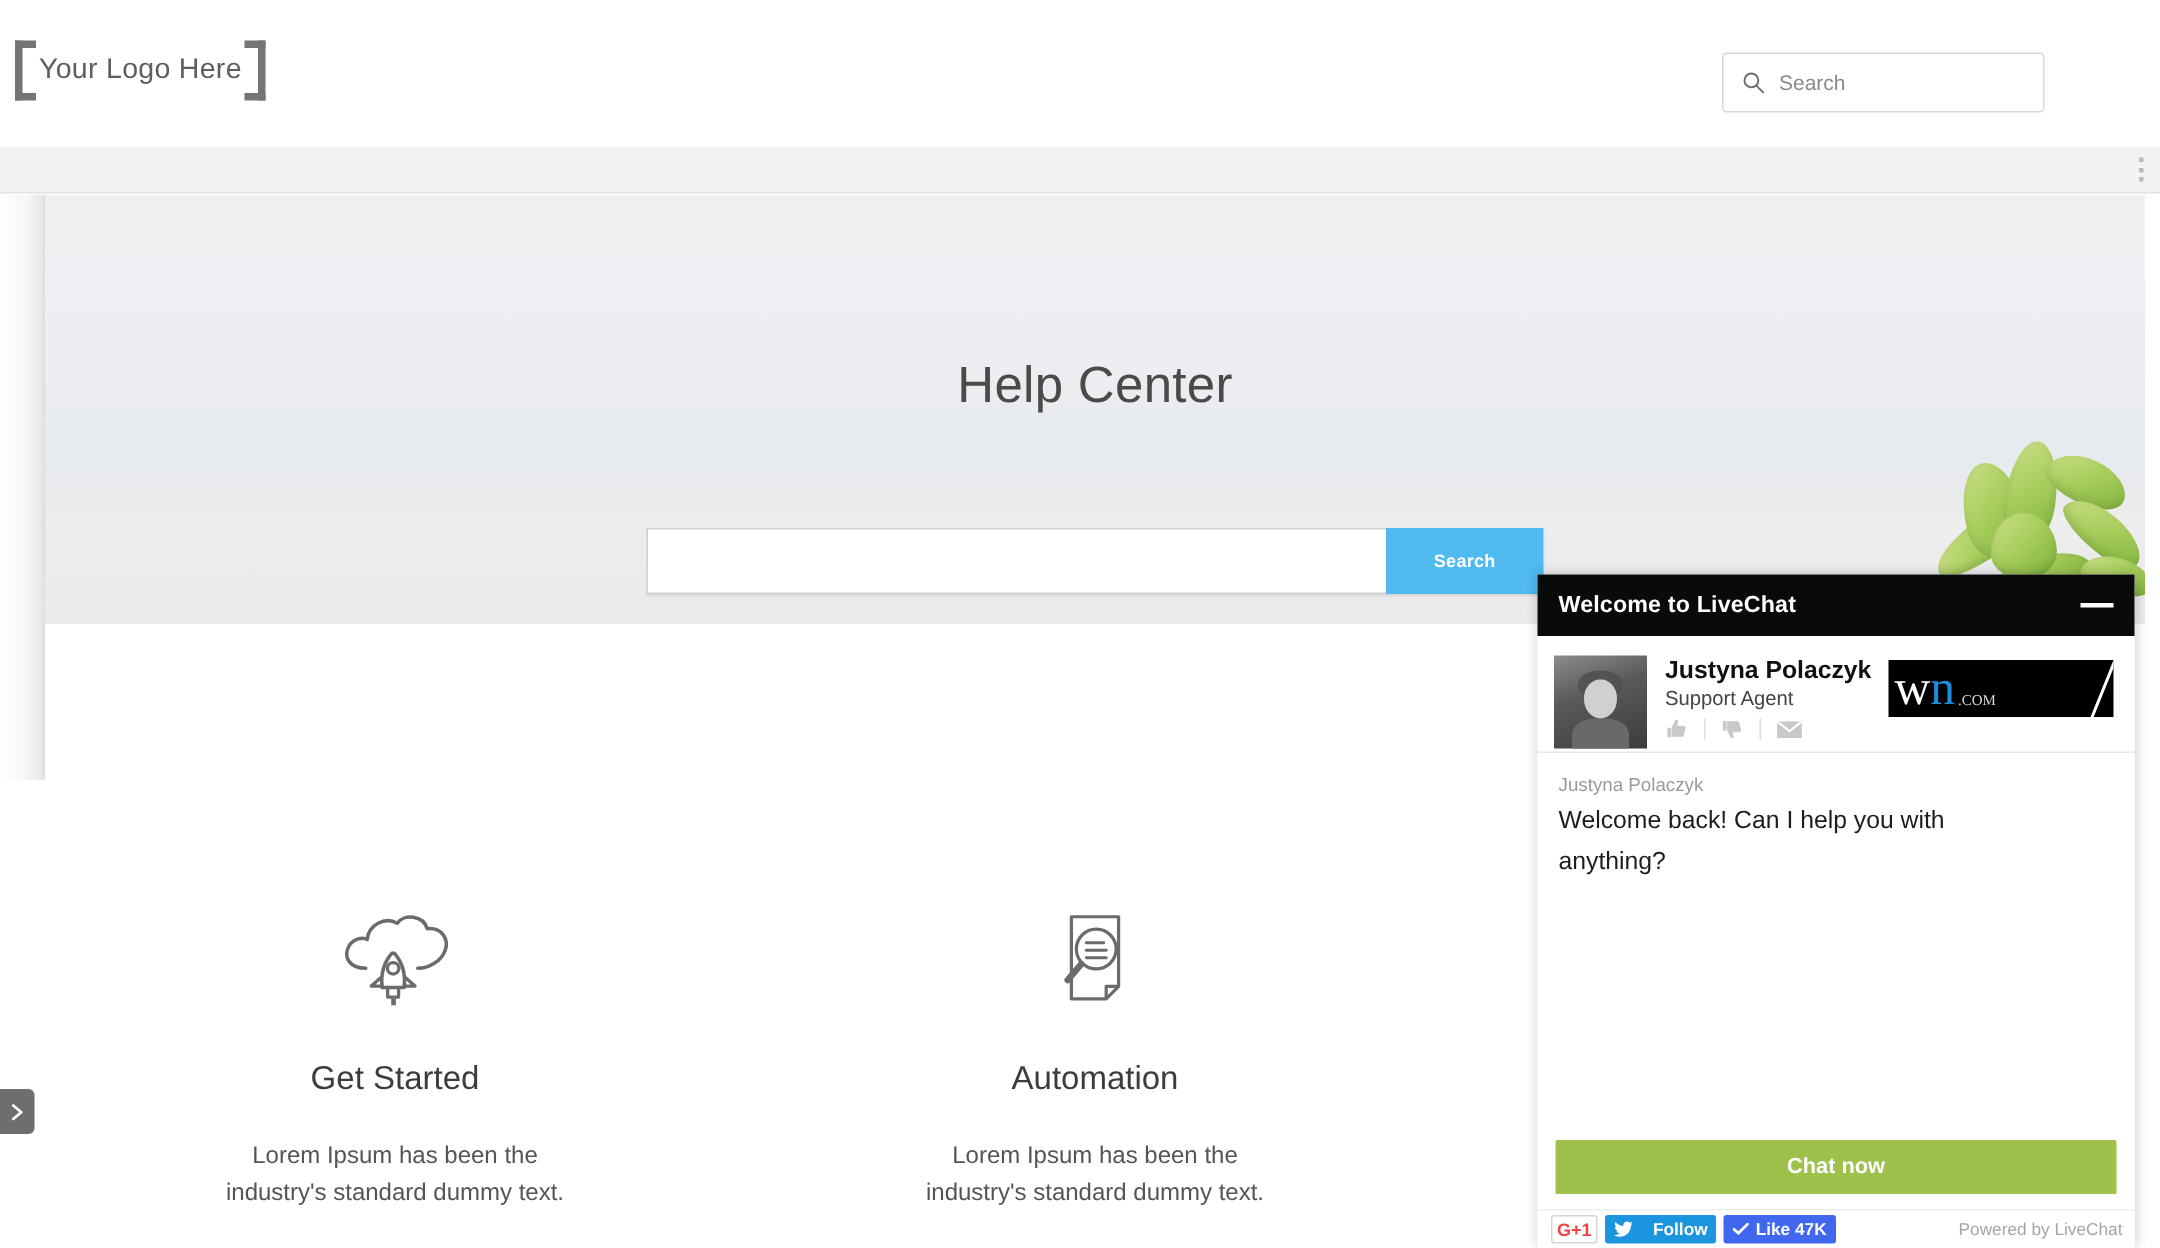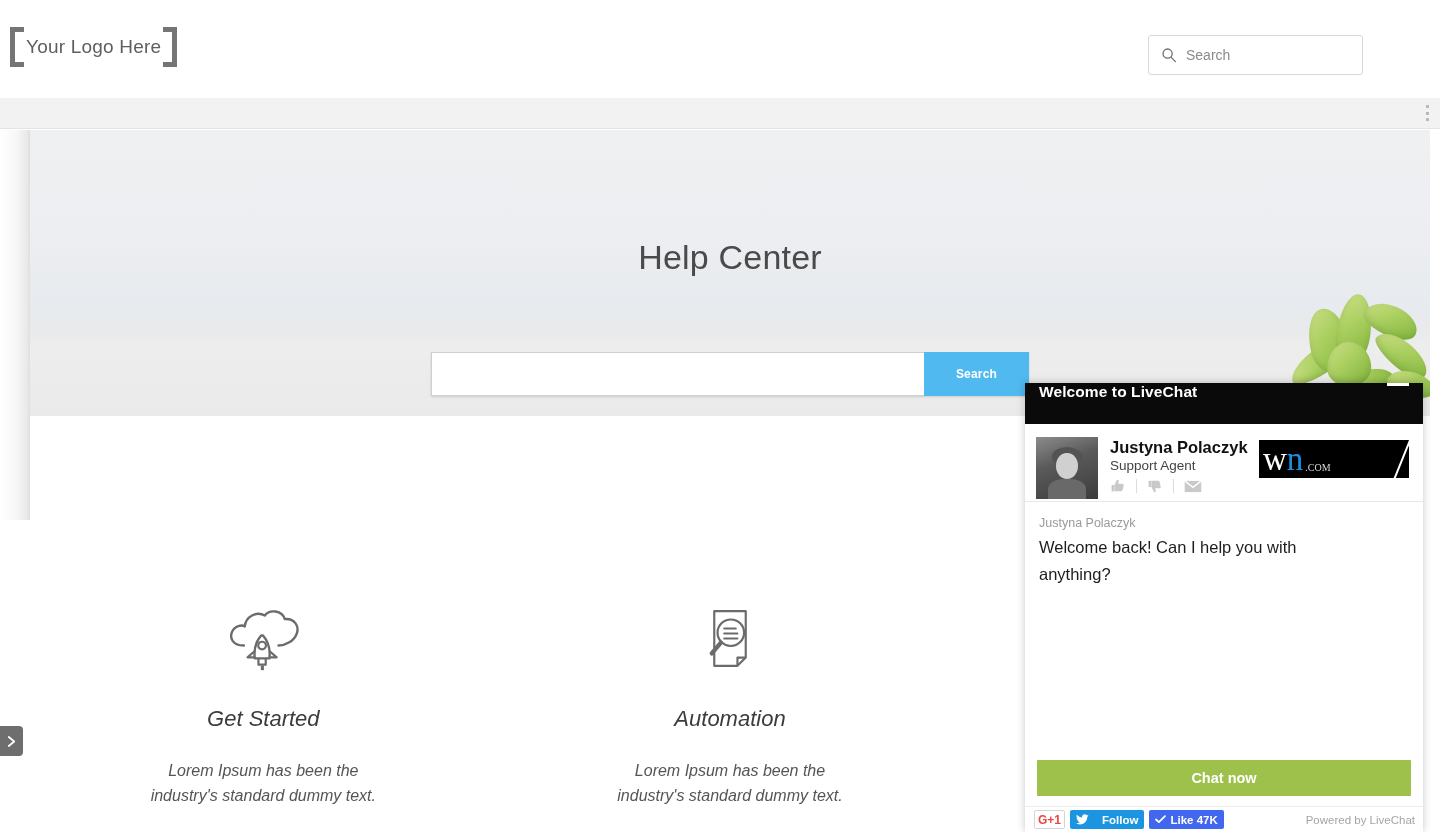--- a/index.html
+++ b/index.html
@@ -149,21 +149,20 @@
     border-radius: 50% 50% 46% 54% / 62% 58% 42% 38%;
     box-shadow: inset 0 -3px 6px rgba(80,120,40,0.25);
   }
 
   
   .cards {
     position: absolute; top: 520px; left: 30px;
     width: 1400px; height: 268px;
     background: #ffffff;
     display: flex;
-    font-style: italic;
   }
   .card {
     flex: 1 1 0;
     padding-top: 86px;
     text-align: center;
   }
   .card-icon {
     height: 70px;
     display: flex; align-items: center; justify-content: center;
     margin-bottom: 30px;
@@ -192,21 +191,21 @@
     position: absolute; left: 1025px; top: 383px;
     width: 398px; height: 449px;
     background: #ffffff;
     box-shadow: 0 0 8px rgba(0,0,0,0.22);
     display: flex; flex-direction: column;
   }
   .chat-bar {
     height: 41px; flex: 0 0 41px;
     background: #0a0a0a;
     color: #fff;
-    display: flex; align-items: flex-start;
+    display: flex; align-items: center;
     padding: 0 14px;
   }
   .chat-bar-title {
     font-size: 15.5px; font-weight: 700; letter-spacing: 0.1px;
   }
   .minimize {
     margin-left: auto;
     width: 22px; height: 3px;
     background: #ffffff;
     cursor: pointer;

